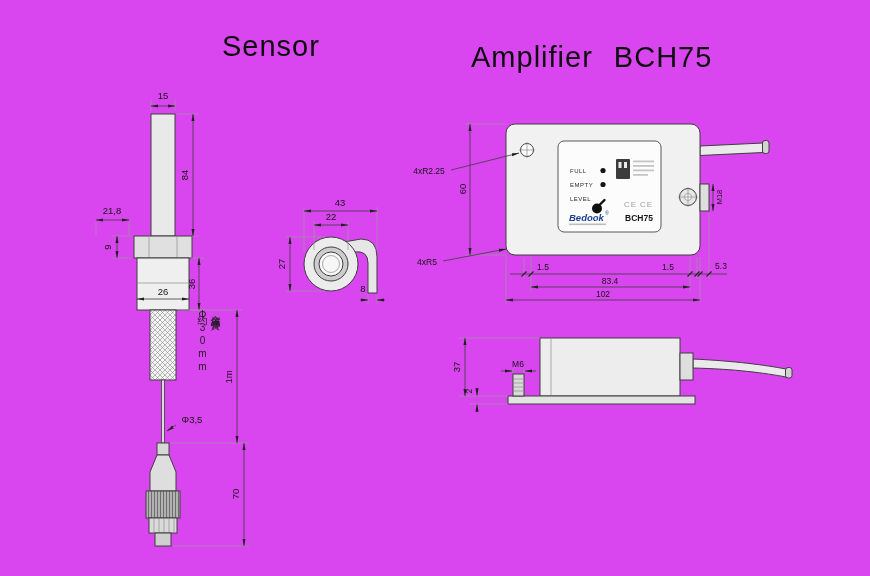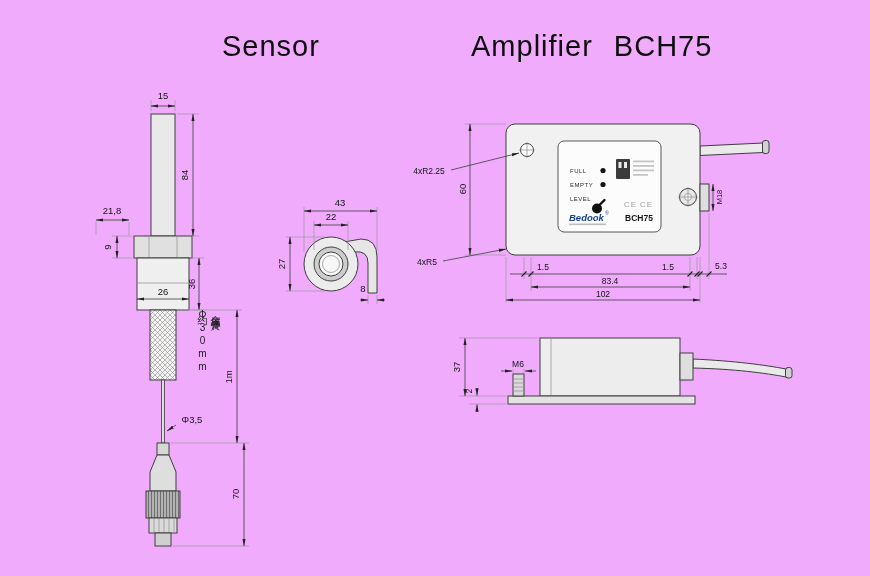--- a/index.html
+++ b/index.html
@@ -1,20 +1,20 @@
 <!DOCTYPE html>
 <html><head>
 <meta charset="utf-8">
 <style>
   *{margin:0;padding:0;box-sizing:border-box}
   html,body{width:870px;height:576px;background:#fff;overflow:hidden}
-  .canvas{position:relative;width:870px;height:576px;background:#f0abfc;font-family:"Liberation Sans",sans-serif}
+  .canvas{position:relative;width:870px;height:576px;background:#d946ef;font-family:"Liberation Sans",sans-serif}
   .title{position:absolute;font-size:29px;color:#0e0e0e;letter-spacing:1px;white-space:pre}
   #title-sensor{left:222px;top:30px}
-  #title-amp{left:471px;top:30px;word-spacing:12px}
+  #title-amp{left:471px;top:41px;word-spacing:12px}
   .cjk{position:absolute;writing-mode:vertical-rl;text-orientation:upright;font-size:10px;letter-spacing:2px;color:#1c1c1c;font-family:sans-serif}
   #cjk1{left:195px;top:307px}
   #cjk2{left:208px;top:307px}
   svg{position:absolute;left:0;top:0}
   .d{font-family:"Liberation Sans",sans-serif;font-size:9.5px;fill:#141414}
   .m8{font-size:8.5px}
   .m7{font-size:7.5px}
   .p6{font-family:"Liberation Sans",sans-serif;font-size:6px;letter-spacing:.5px;fill:#2b2b2b}
   .ce{font-family:"Liberation Sans",sans-serif;font-size:8px;fill:#9d9d9d;letter-spacing:1px}
   .brand{font-family:"Liberation Sans",sans-serif;font-size:9.5px;font-weight:bold;font-style:italic;fill:#17418f}

